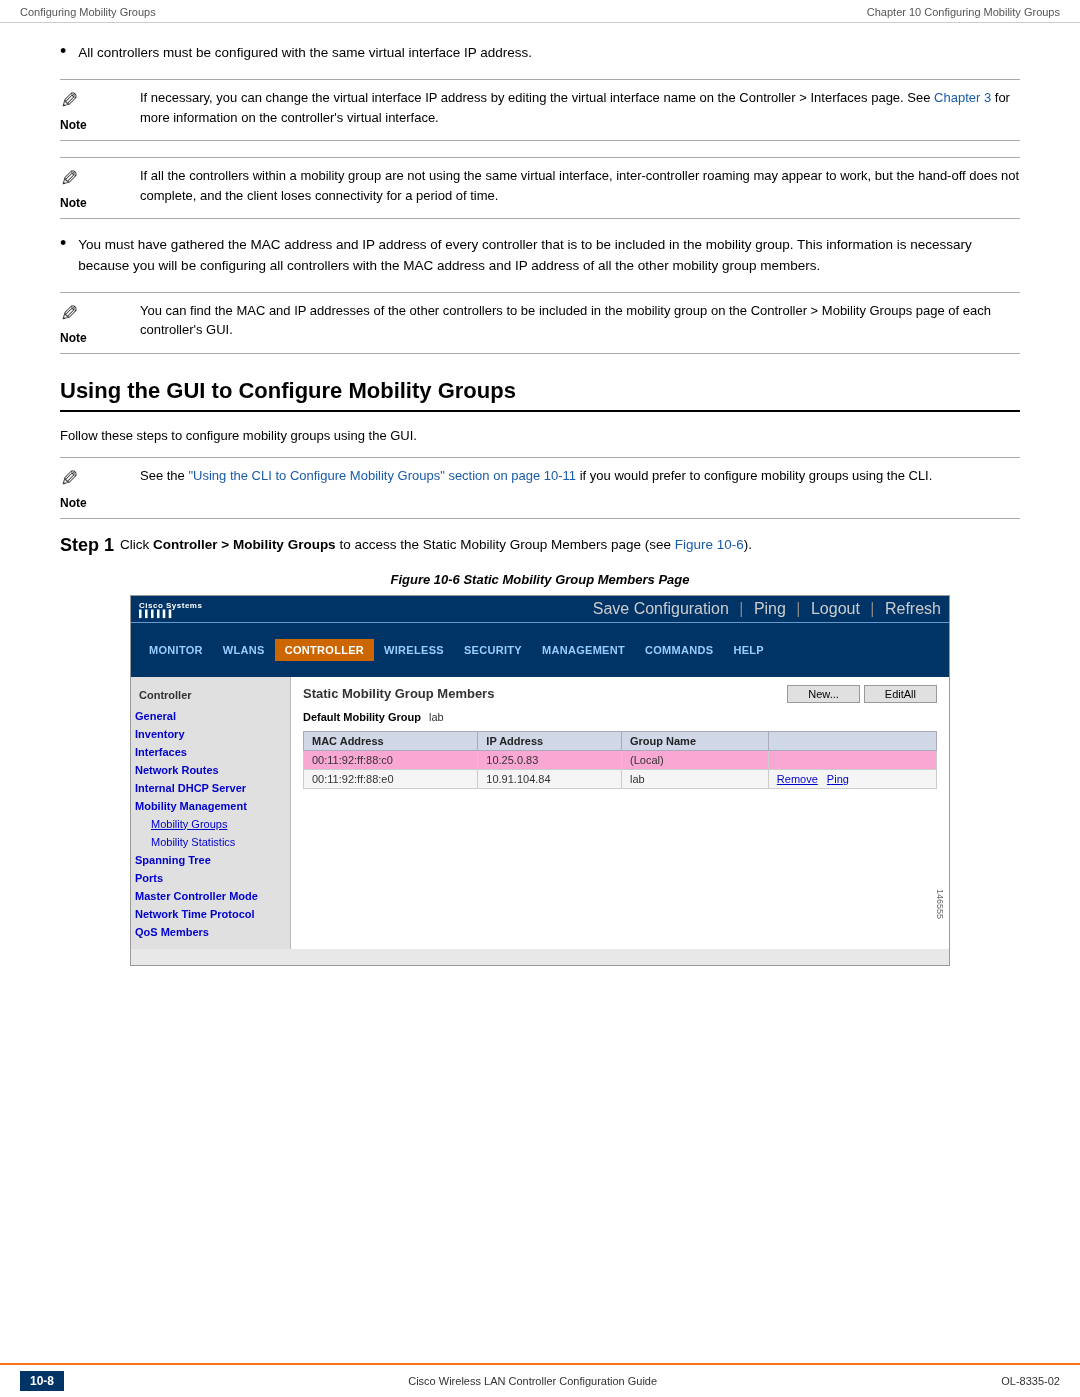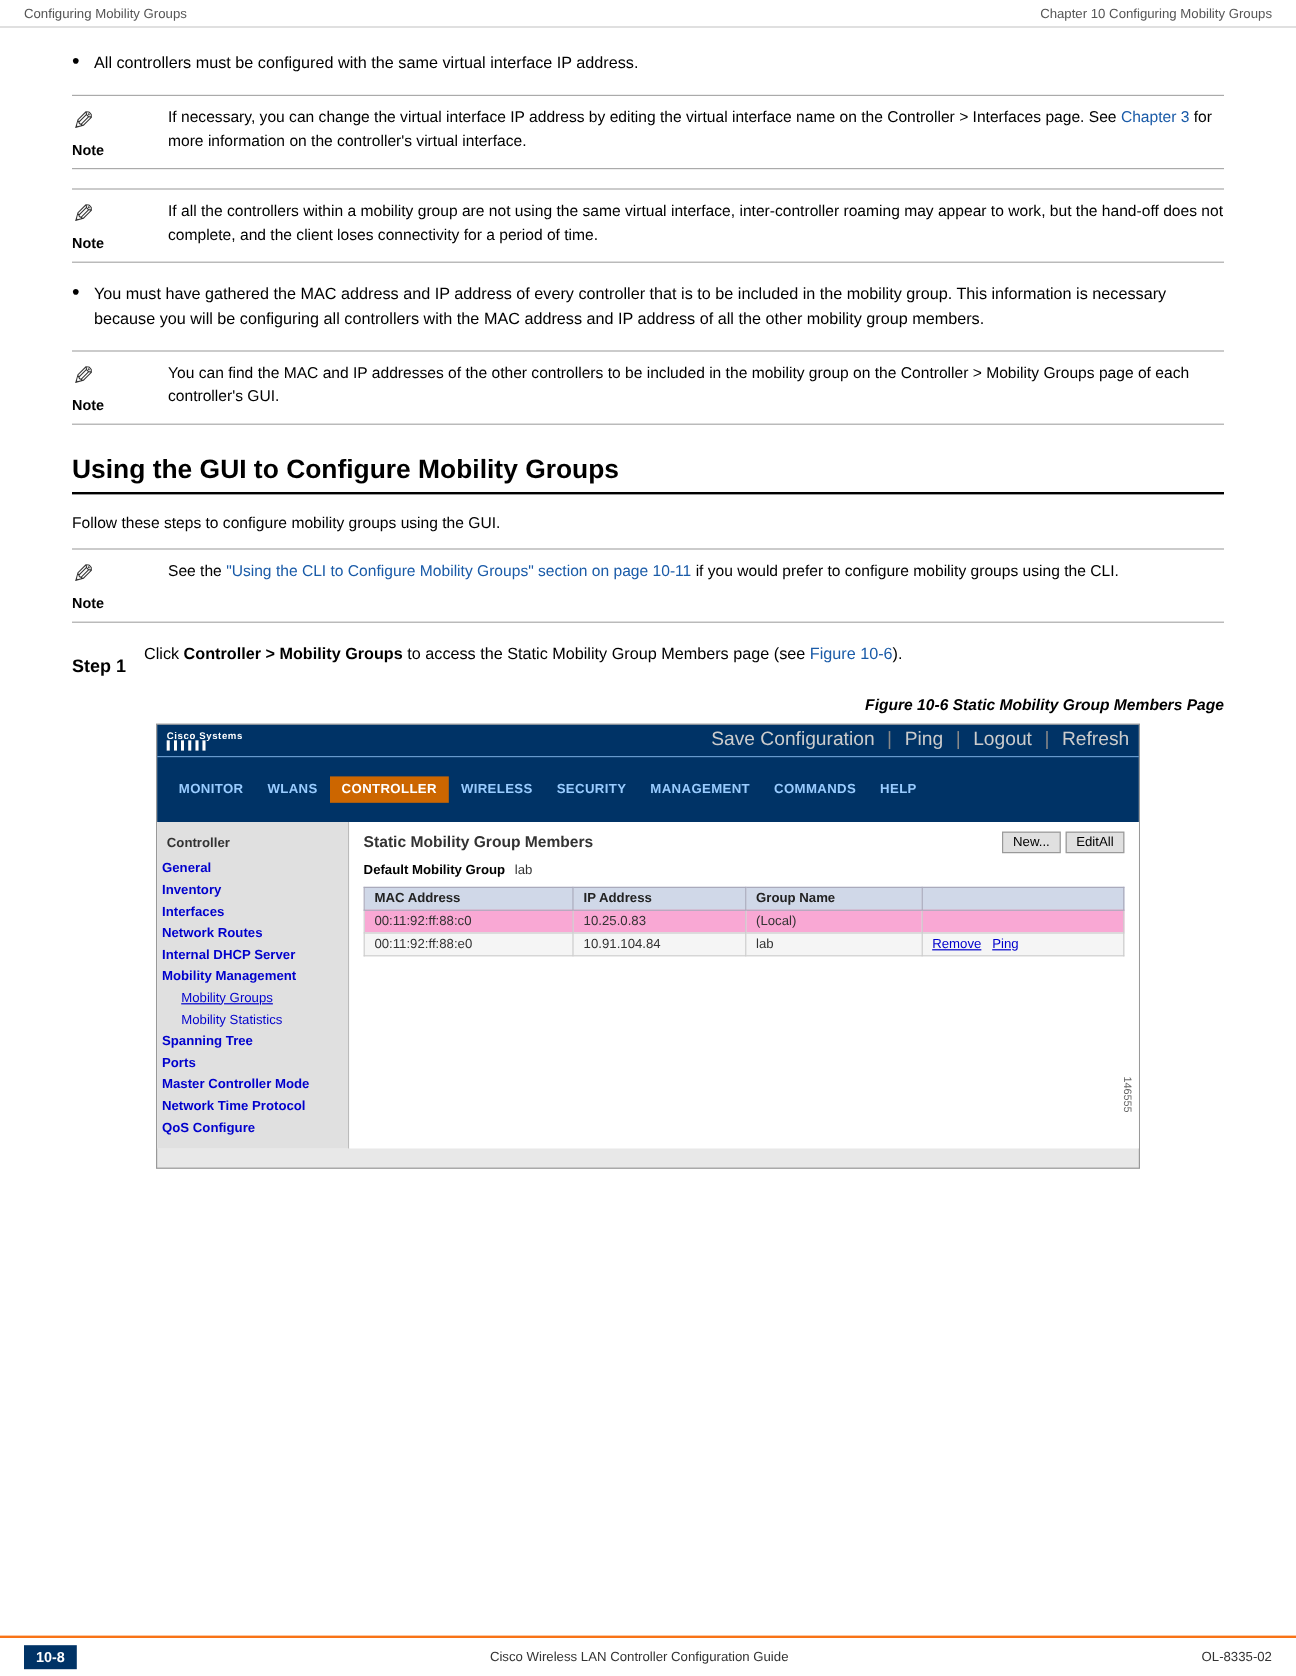--- a/index.html
+++ b/index.html
@@ -95,36 +95,35 @@
 
     
     .step-row {
       display: flex;
       margin: 16px 0;
       align-items: flex-start;
     }
     .step-label {
       font-weight: bold;
       min-width: 60px;
-      font-size: 15px;
+      font-size: 18px;
       flex-shrink: 0;
-      margin-top: 12px;
     }
     .step-text {
       font-size: 13.5px;
       line-height: 1.5;
       flex: 1;
     }
 
     
     .figure-caption {
       font-style: italic;
       font-weight: bold;
       font-size: 13px;
-      text-align: right;
+      text-align: center;
       margin: 10px 0 8px 0;
     }
 
     
     .gui-screenshot {
       border: 1px solid #999;
       margin: 0 auto;
       width: 820px;
       font-family: Arial, Helvetica, sans-serif;
       font-size: 11px;
@@ -227,21 +226,21 @@
       font-weight: bold;
       color: #333;
     }
     .gui-btn-row {
       display: flex;
       gap: 4px;
     }
     .gui-btn {
       background: #e0e0e0;
       border: 1px solid #999;
-      padding: 2px 8px;
+      padding: 2px 20px;
       font-size: 11px;
       cursor: pointer;
       color: #000;
     }
     .gui-form-row {
       display: flex;
       align-items: center;
       margin-bottom: 8px;
       font-size: 11px;
     }
@@ -411,21 +410,21 @@
         <div class="gui-sidebar-item">Interfaces</div>
         <div class="gui-sidebar-item">Network Routes</div>
         <div class="gui-sidebar-item">Internal DHCP Server</div>
         <div class="gui-sidebar-item">Mobility Management</div>
         <div class="gui-sidebar-item sub active">Mobility Groups</div>
         <div class="gui-sidebar-item sub">Mobility Statistics</div>
         <div class="gui-sidebar-item">Spanning Tree</div>
         <div class="gui-sidebar-item">Ports</div>
         <div class="gui-sidebar-item">Master Controller Mode</div>
         <div class="gui-sidebar-item">Network Time Protocol</div>
-        <div class="gui-sidebar-item">QoS Configure</div>
+        <div class="gui-sidebar-item">QoS Members</div>
       </div>
 
       <div class="gui-main">
         <div class="gui-main-header">
           <span class="gui-main-title">Static Mobility Group Members</span>
           <div class="gui-btn-row">
             <button class="gui-btn">New...</button>
             <button class="gui-btn">EditAll</button>
           </div>
         </div>

